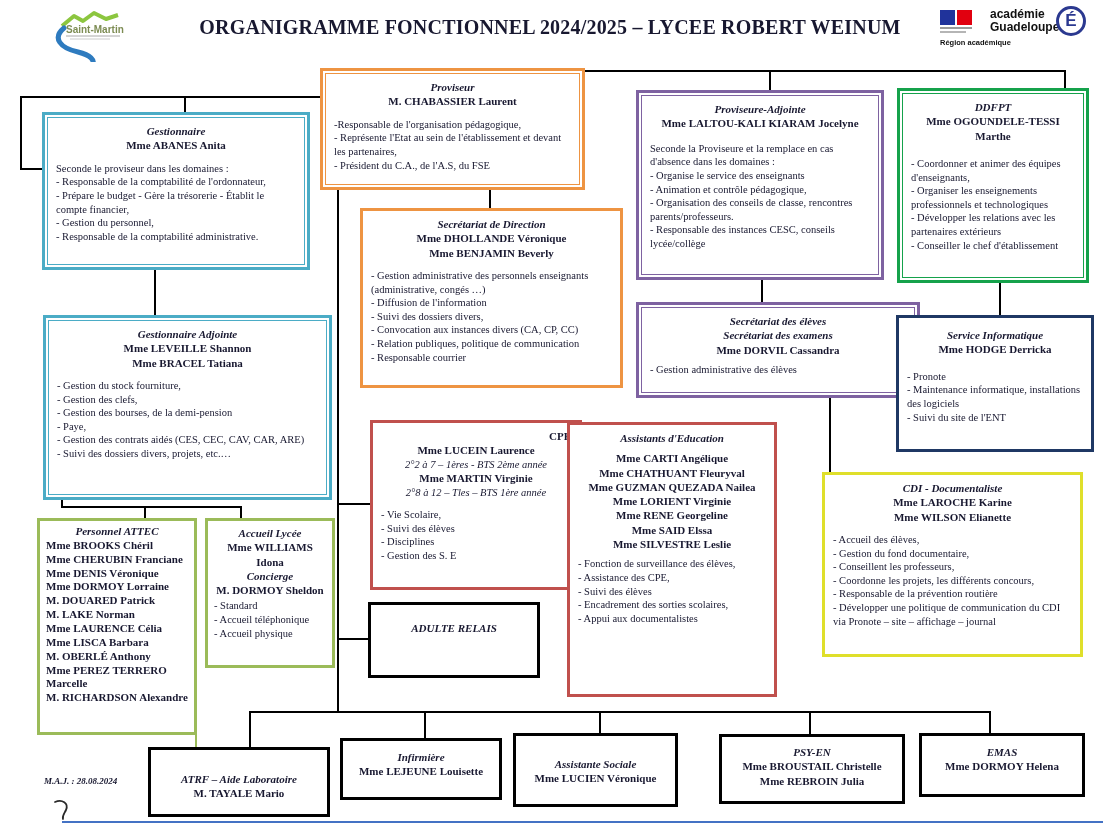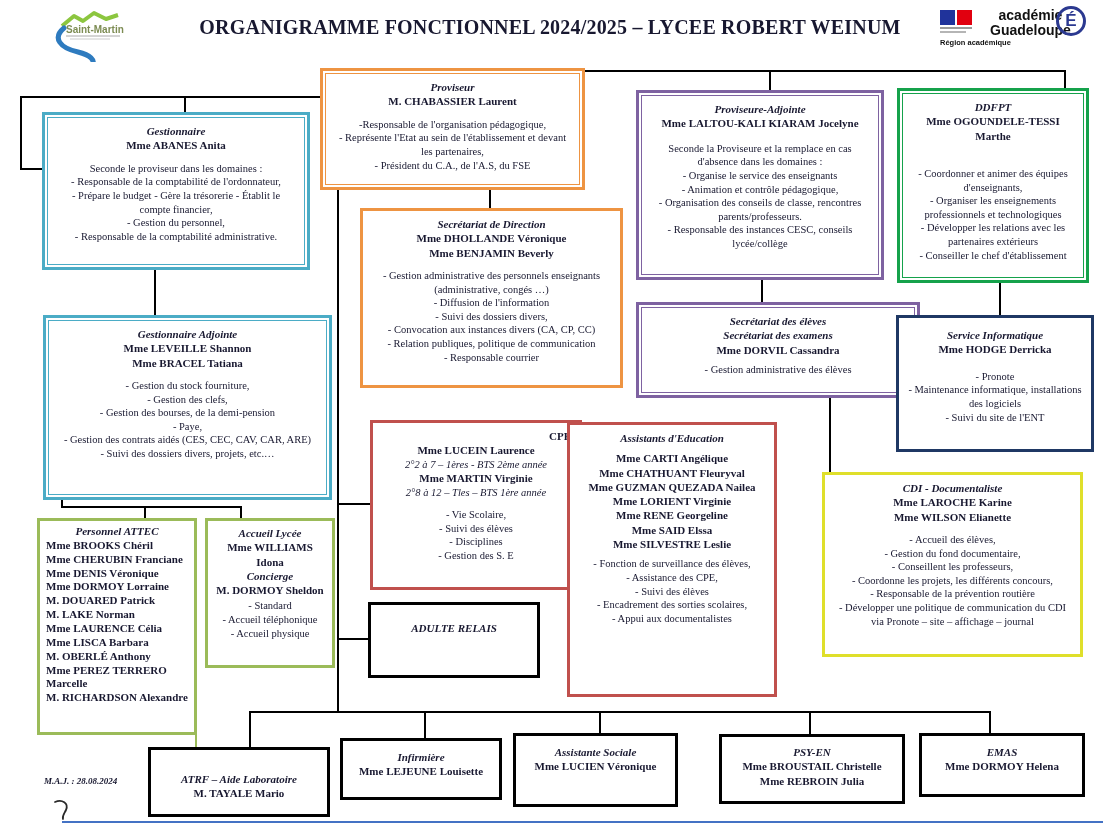--- a/index.html
+++ b/index.html
@@ -10,32 +10,32 @@
   .line{position:absolute;background:#000;}
   .line.olive{background:#9BBB59;}
   .blue-rule{position:absolute;background:#4472C4;}
   .box{position:absolute;box-sizing:border-box;background:#fff;border:3px solid var(--c,#000);
        padding:6px 8px;text-align:center;font-size:10.5px;line-height:1.3;}
   .box.double{box-shadow:inset 0 0 0 2px #fff, inset 0 0 0 3px var(--c,#000);padding:9px 11px;}
   .role{font-weight:bold;font-style:italic;font-size:11px;}
   .role.plain{font-style:normal;text-align:right;}
   .names{font-weight:bold;font-size:11px;white-space:pre-line;}
   .classes{font-style:italic;}
-  .duties{margin-top:9px;text-align:center;white-space:pre-line;}
+  .duties{margin-top:9px;text-align:left;white-space:pre-line;}
   .names.left{text-align:left;}
   .maj{position:absolute;left:44px;top:776px;font-size:9px;font-style:italic;font-weight:bold;}
   
   .logo-sm{position:absolute;left:50px;top:4px;width:100px;height:58px;}
   .logo-ac{position:absolute;left:938px;top:8px;width:158px;height:48px;font-family:"Liberation Sans",sans-serif;}
   .flag{position:absolute;left:2px;top:2px;}
   .flag .b{position:absolute;left:0;top:0;width:15px;height:15px;background:#20339b;}
   .flag .r{position:absolute;left:17px;top:0;width:15px;height:15px;background:#e1000f;}
   .flag .t1{position:absolute;left:0;top:17px;width:32px;height:2px;background:#9a9a9a;}
   .flag .t2{position:absolute;left:0;top:21px;width:26px;height:2px;background:#b5b5b5;}
-  .ac-name{position:absolute;left:52px;top:0;font-size:14px;font-weight:bold;line-height:1.05;color:#111;text-align:center;}
+  .ac-name{position:absolute;left:52px;top:0;font-size:12px;font-weight:bold;line-height:1.05;color:#111;}
   .ac-badge{position:absolute;left:118px;top:-2px;width:30px;height:30px;border:3px solid #2b3990;border-radius:50%;
             box-sizing:border-box;text-align:center;font-size:17px;font-weight:bold;color:#2b3990;line-height:24px;}
   .ac-caption{position:absolute;left:2px;top:30px;font-size:7.5px;font-weight:bold;color:#111;}
 </style>
 </head>
 <body>
 
 <div id="page">
 
   <div class="title">ORGANIGRAMME FONCTIONNEL 2024/2025 – LYCEE ROBERT WEINUM</div>
@@ -117,21 +117,21 @@
     <div class="duties" style="margin-top:11px">Seconde la Proviseure et la remplace en cas d'absence dans les domaines :
 - Organise le service des enseignants
 - Animation et contrôle pédagogique,
 - Organisation des conseils de classe, rencontres parents/professeurs.
 - Responsable des instances CESC, conseils lycée/collège</div>
   </div>
 
   <div class="box double" style="left:897px;top:88px;width:192px;height:195px;--c:#15A24B">
     <div class="role">DDFPT</div>
     <div class="names">Mme OGOUNDELE-TESSI Marthe</div>
-    <div class="duties" style="margin-top:24px">- Coordonner et animer des équipes d'enseignants,
+    <div class="duties" style="margin-top:14px">- Coordonner et animer des équipes d'enseignants,
 - Organiser les enseignements professionnels et technologiques
 - Développer les relations avec les partenaires extérieurs
 - Conseiller le chef d'établissement</div>
   </div>
 
   <div class="box" style="left:360px;top:208px;width:263px;height:180px;--c:#EE9442">
     <div class="role">Secrétariat de Direction</div>
     <div class="names">Mme DHOLLANDE Véronique
 Mme BENJAMIN Beverly</div>
     <div class="duties">- Gestion administrative des personnels enseignants (administrative, congés …)
@@ -241,21 +241,21 @@
   <div class="box" style="left:148px;top:747px;width:182px;height:70px;--c:#000000;padding-top:22px">
     <div class="role">ATRF – Aide Laboratoire</div>
     <div class="names">M. TAYALE Mario</div>
   </div>
 
   <div class="box" style="left:340px;top:738px;width:162px;height:62px;--c:#000000;padding-top:9px">
     <div class="role">Infirmière</div>
     <div class="names">Mme LEJEUNE Louisette</div>
   </div>
 
-  <div class="box" style="left:513px;top:733px;width:165px;height:74px;--c:#000000;padding-top:9px">
+  <div class="box" style="left:513px;top:733px;width:165px;height:74px;--c:#000000;padding-top:21px">
     <div class="role">Assistante Sociale</div>
     <div class="names">Mme LUCIEN Véronique</div>
   </div>
 
   <div class="box" style="left:719px;top:734px;width:186px;height:70px;--c:#000000;padding-top:8px">
     <div class="role">PSY-EN</div>
     <div class="names">Mme BROUSTAIL Christelle
 Mme REBROIN Julia</div>
   </div>
 

